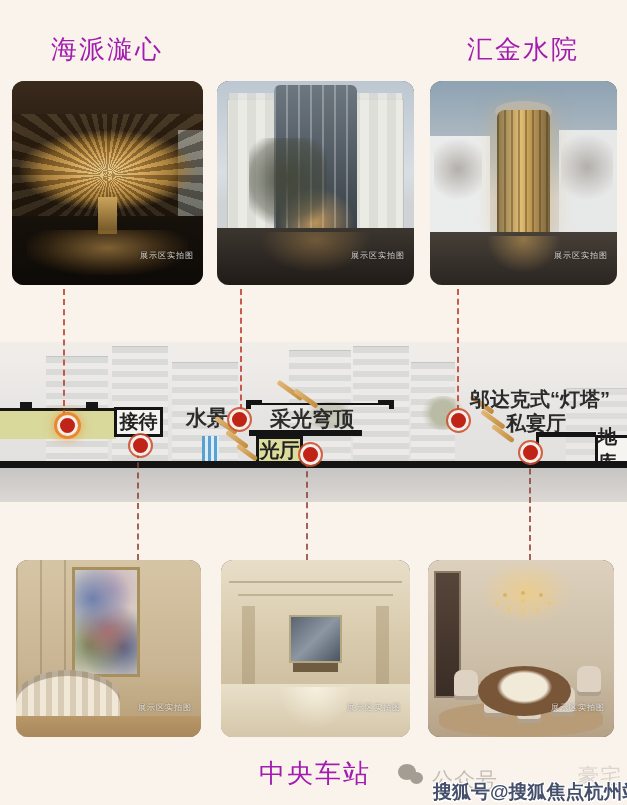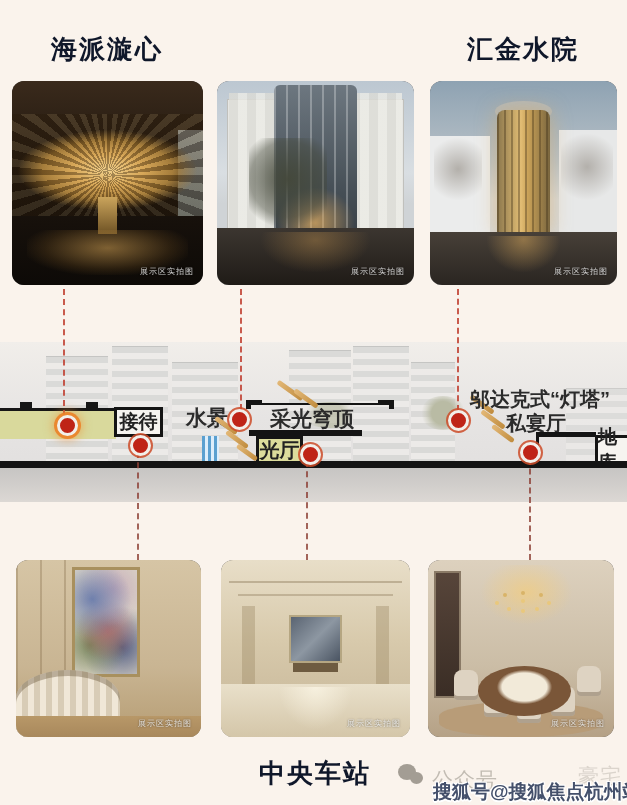--- a/index.html
+++ b/index.html
@@ -6,30 +6,30 @@
   .screen{
     position:relative;width:627px;height:805px;overflow:hidden;
     background:#faf3ec;
     font-family:"Liberation Sans","DejaVu Sans",sans-serif;
     color:#3f3f3f;
   }
   .abs{position:absolute;}
   
   .gal-title{
     position:absolute;width:170px;text-align:center;
-    font-size:26px;letter-spacing:2px;color:#0f172a;font-weight:700;
+    font-size:26px;letter-spacing:2px;color:#a21caf;font-weight:400;
   }
   .bot-title{top:756px;}
   
   .photo{
     position:absolute;border-radius:12px;overflow:hidden;background:#444;
   }
   .photo .layer{position:absolute;}
   .caption{
-    position:absolute;right:9px;bottom:8px;font-size:8px;letter-spacing:1px;
+    position:absolute;right:9px;bottom:24px;font-size:8px;letter-spacing:1px;
     color:rgba(255,255,255,.78);text-shadow:0 0 2px rgba(0,0,0,.6);z-index:4;
   }
   
   .p1-base{inset:0;background:linear-gradient(180deg,#3a2a1c 0%,#241a10 35%,#16100b 70%,#0d0a07 100%);}
   .p1-window{left:87%;top:24%;width:13%;height:42%;opacity:.55;
     background:linear-gradient(180deg,#c3ced0,#8fa0a4);}
   .p1-canopy{left:0%;top:16%;width:100%;height:50%;
     background:
       repeating-conic-gradient(from 0deg at 50% 60%, rgba(40,25,8,.35) 0 5deg, rgba(255,220,150,.12) 5deg 10deg),
       radial-gradient(ellipse 62% 52% at 50% 55%, #f0cf8a 0%, #d2a050 30%, #99702f 55%, rgba(80,55,20,0) 76%);}

